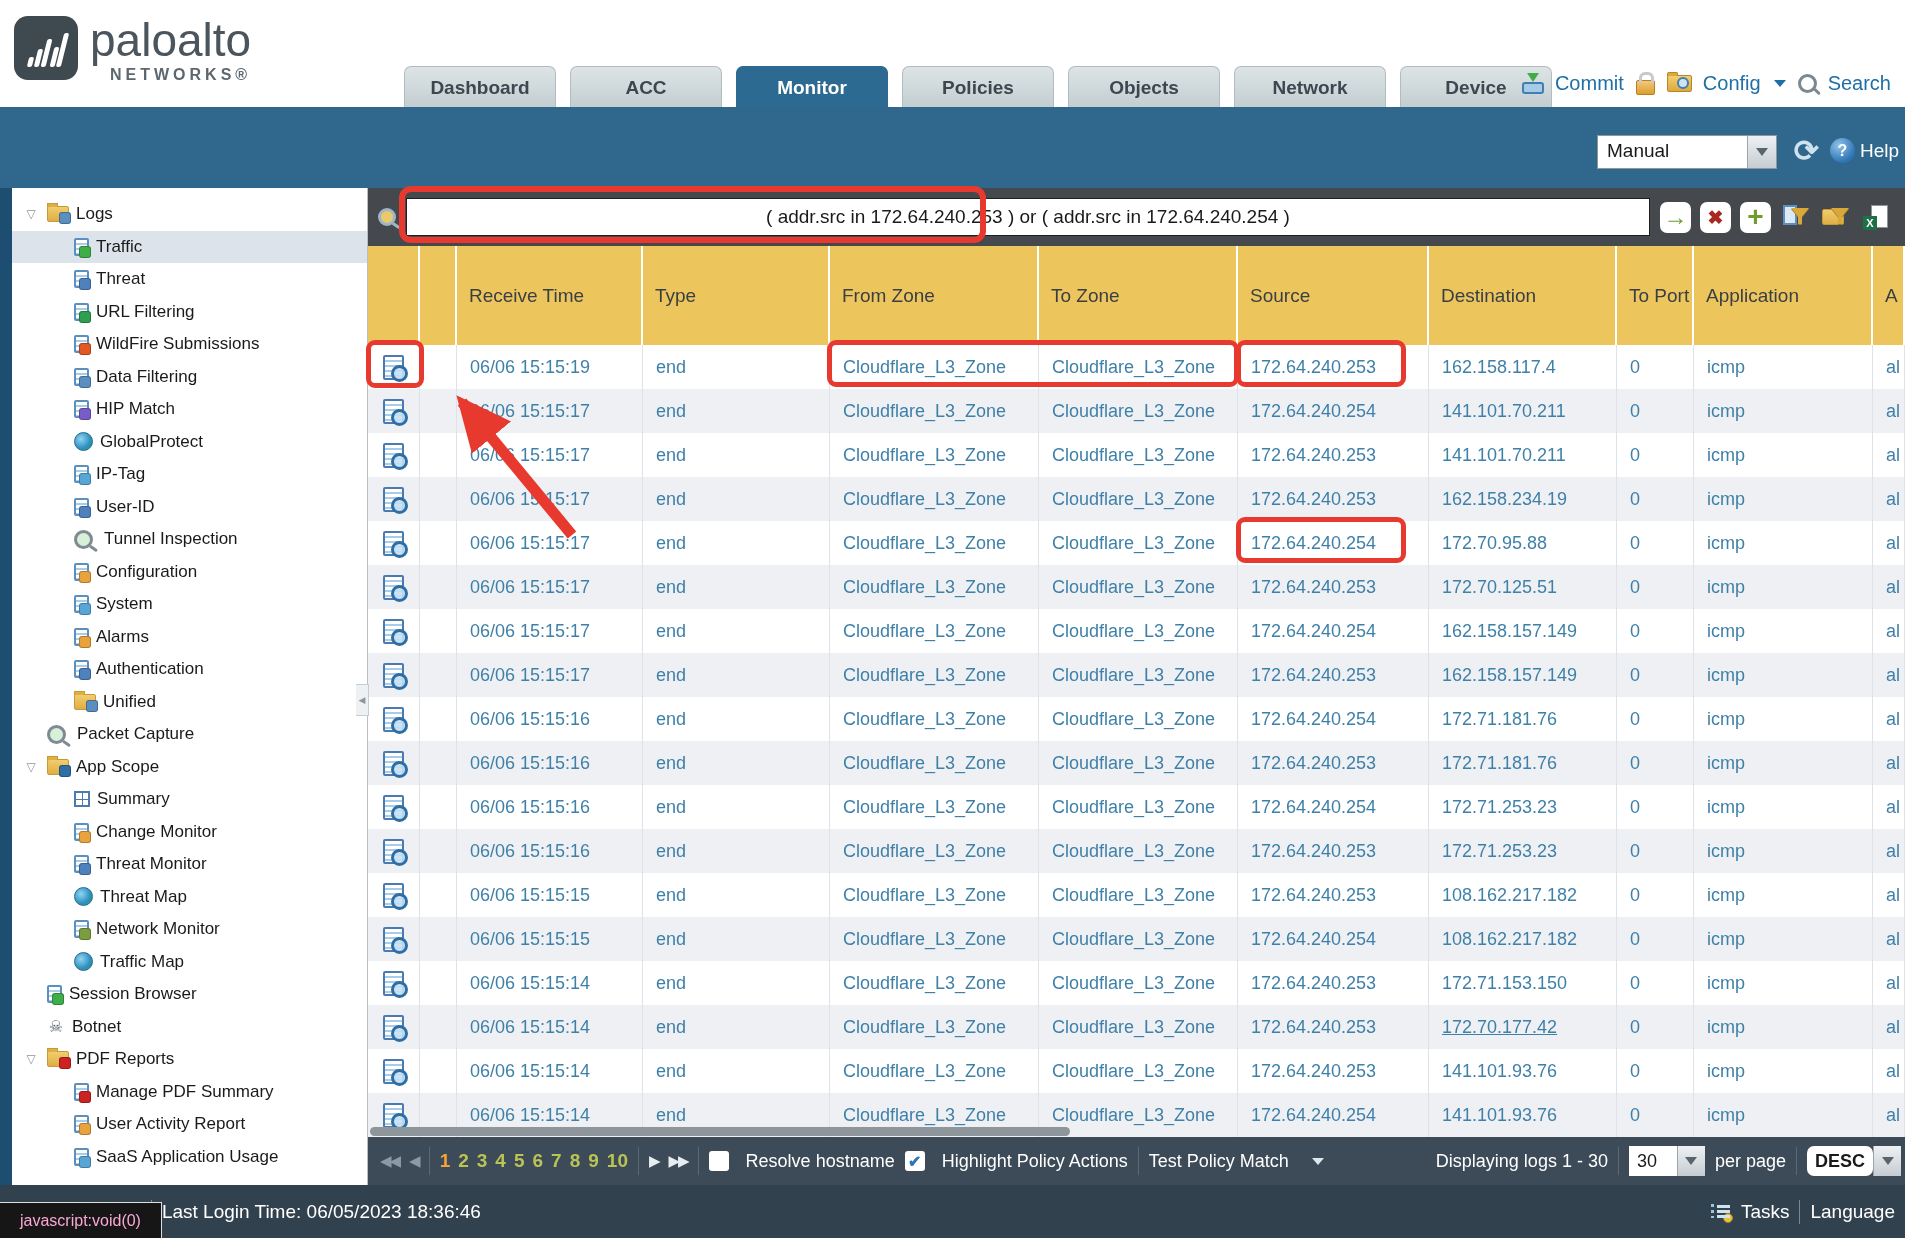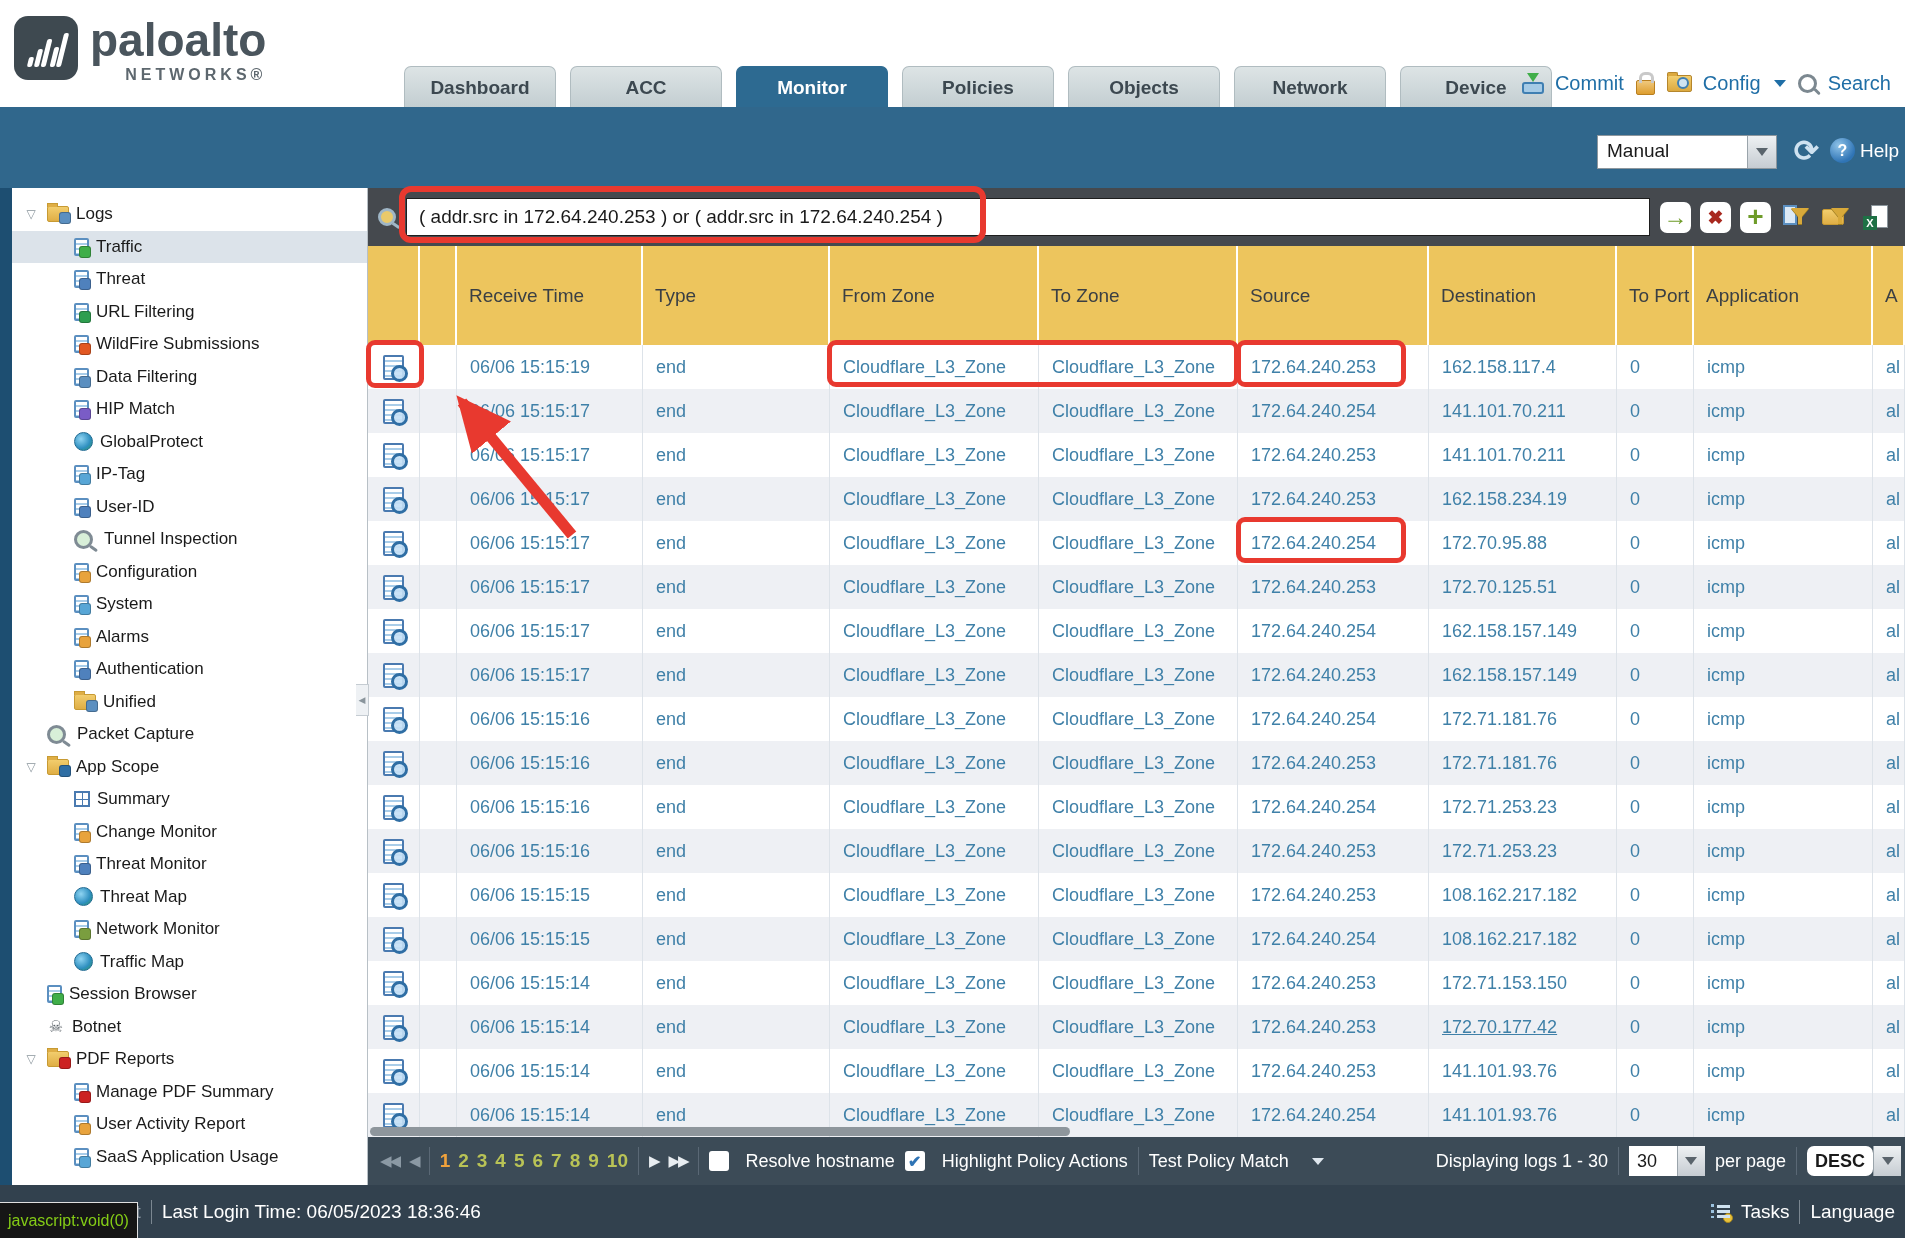--- a/index.html
+++ b/index.html
@@ -4,21 +4,21 @@
 <style>
   html,body{margin:0;padding:0;}
   body{width:1905px;height:1238px;position:relative;overflow:hidden;background:#fff;
        font-family:"Liberation Sans",sans-serif;-webkit-font-smoothing:antialiased;}
   
   .top{height:107px;background:#fff;position:relative;}
   .logo{position:absolute;left:14px;top:16px;display:flex;align-items:flex-start;gap:12px;}
   .logo-mark{width:64px;height:64px;background:#3e4950;border-radius:14px;display:flex;align-items:flex-end;justify-content:center;gap:3px;padding-bottom:13px;box-sizing:border-box;}
   .logo-mark i{display:block;width:5px;background:#fff;border-radius:2px;transform:skewX(-14deg);}
   .logo-mark i:nth-child(1){height:10px}.logo-mark i:nth-child(2){height:18px}.logo-mark i:nth-child(3){height:28px}.logo-mark i:nth-child(4){height:20px}.logo-mark i:nth-child(5){height:34px}
-  .brand{font-size:46px;color:#4a555d;font-weight:700;letter-spacing:0;line-height:48px;}
+  .brand{font-size:46px;color:#4a555d;font-weight:400;letter-spacing:0;line-height:48px;}
   .logo-sub{font-size:16px;color:#5d676e;letter-spacing:4px;text-align:right;margin-top:2px;font-weight:700;}
   .tabs{position:absolute;left:404px;bottom:0;display:flex;gap:14px;}
   .tab{width:152px;height:41px;line-height:41px;text-align:center;font-size:19px;font-weight:600;color:#3c4850;
        background:linear-gradient(#dde4e5,#c3ced1);border:1px solid #b0bcc0;border-bottom:none;border-radius:7px 7px 0 0;box-sizing:border-box;cursor:pointer;}
   .tab.active{background:#2d6a91;color:#fff;border-color:#2d6a91;}
   .top-actions{position:absolute;right:14px;bottom:12px;display:flex;align-items:center;gap:12px;font-size:20px;color:#1f6ea6;}
   .act{display:flex;align-items:center;gap:11px;cursor:pointer;}
   .ic-commit{width:22px;height:22px;position:relative;display:inline-block;}
   .ic-commit::before{content:"";position:absolute;left:5px;top:0;border-left:6px solid transparent;border-right:6px solid transparent;border-top:9px solid #3fae49;}
   .ic-commit::after{content:"";position:absolute;left:0;bottom:1px;width:18px;height:8px;background:#a6cbe6;border:2px solid #3f7fb2;border-radius:3px;}
@@ -61,21 +61,21 @@
   .t-grid{width:16px;height:16px;flex:none;border:2px solid #4a7ab0;box-sizing:border-box;background:#fff;
           background-image:linear-gradient(#4a7ab0 1.5px,transparent 1.5px),linear-gradient(90deg,#4a7ab0 1.5px,transparent 1.5px);
           background-size:7px 7px;background-position:-1px -1px;}
   .t-skull{width:18px;flex:none;font-size:16px;color:#5a6268;text-align:center;}
   .t-skull::before{content:"☠";}
   
   .right{flex:1;display:flex;flex-direction:column;background:#fff;min-width:0;}
   .filter-band{height:58px;background:#45494e;display:flex;align-items:center;padding:0 14px 0 10px;box-sizing:border-box;gap:10px;}
   .ic-filter-mag{width:12px;height:12px;border:3px solid #9fb6c6;border-radius:50%;position:relative;flex:none;background:#e9c96a;}
   .ic-filter-mag::after{content:"";position:absolute;width:8px;height:3px;background:#9fb6c6;transform:rotate(35deg);right:-7px;bottom:-4px;}
-  .filter-input{flex:1;height:36px;background:#fff;border:1px solid #1e1e1e;display:flex;align-items:center;font-size:19px;color:#1a1a1a;padding:0 12px;min-width:0;cursor:text;}
+  .filter-input{flex:1;height:36px;background:#fff;border:1px solid #1e1e1e;display:flex;align-items:center;font-size:19px;color:#1a1a1a;padding:0 12px;min-width:0;cursor:text;justify-content:center;}
   .filter-actions{display:flex;align-items:center;gap:9px;flex:none;}
   .icon-btn{width:31px;height:31px;border-radius:7px;background:#fff;display:flex;align-items:center;justify-content:center;cursor:pointer;position:relative;}
   .icon-btn.flat{background:transparent;}
   .fi-apply::before{content:"→";color:#6f9c2a;font-weight:700;font-size:24px;line-height:28px;}
   .fi-clear::before{content:"✖";color:#a8281e;font-weight:700;font-size:19px;}
   .fi-add::before{content:"+";color:#6f9c2a;font-weight:700;font-size:28px;line-height:26px;}
   .mini-doc{position:absolute;left:3px;top:3px;width:14px;height:20px;background:#dce9f5;border:2px solid #5b8fc0;box-sizing:border-box;}
   .mini-folder{position:absolute;left:2px;top:7px;width:20px;height:14px;background:linear-gradient(#f2cd6d,#dfae45);border:1px solid #c79a33;border-radius:2px;}
   .mini-funnel{position:absolute;right:2px;top:6px;width:0;height:0;border-left:9px solid transparent;border-right:9px solid transparent;border-top:11px solid #d8a93a;filter:drop-shadow(0 1px 0 #9a7a20);}
   .mini-funnel::after{content:"";position:absolute;left:-2px;top:-11px;width:4px;height:16px;background:#d8a93a;}
@@ -116,21 +116,21 @@
   .sel-desc{font-weight:700;border-radius:7px;}
   
   .footer{height:53px;background:#32414e;color:#fff;display:flex;align-items:center;font-size:19px;position:relative;padding:0 10px;gap:10px;}
   .f-dim{color:#8d99a4;}
   .vsep-f{width:1px;height:24px;background:#7b8791;flex:none;}
   .f-right{margin-left:auto;display:flex;align-items:center;gap:10px;}
   .ic-tasks{width:20px;height:17px;position:relative;flex:none;}
   .ic-tasks::before{content:"";position:absolute;left:0;top:1px;width:3px;height:14px;background:repeating-linear-gradient(to bottom,#9cc3e0 0 3px,transparent 3px 6px);}
   .ic-tasks::after{content:"";position:absolute;left:6px;top:2px;width:13px;height:2.5px;background:#cfe2f0;box-shadow:0 5px 0 #cfe2f0,0 10px 0 #cfe2f0;}
   .ic-tasks .gear{position:absolute;right:-2px;bottom:-3px;width:8px;height:8px;border-radius:50%;background:#e8c23d;border:1px solid #a8871e;}
-  .tooltip{position:absolute;left:0;bottom:0;height:35px;background:#161616;border-top:1px solid #e0e0e0;border-right:1px solid #e0e0e0;color:#84cc16;font-size:16px;display:flex;align-items:center;padding:0 8px;z-index:20;}
+  .tooltip{position:absolute;left:0;bottom:0;height:35px;background:#161616;border-top:1px solid #e0e0e0;border-right:1px solid #e0e0e0;color:#f9a8d4;font-size:16px;display:flex;align-items:center;padding:0 20px;z-index:20;}
   
   .anno{position:absolute;border:6px solid #e8392f;border-radius:12px;pointer-events:none;z-index:12;box-sizing:border-box;}
   .anno.thin{border-width:5px;border-radius:9px;}
   .anno-arrow{position:absolute;pointer-events:none;z-index:12;}
   .collapse-tab{position:absolute;left:356px;top:684px;width:12px;height:30px;background:#eef1f4;border:1px solid #c5ccd2;border-left:none;display:flex;align-items:center;justify-content:center;font-size:9px;color:#8a959c;z-index:5;cursor:pointer;}
 </style>
 </head>
 <body>
 
 <div class="top">

